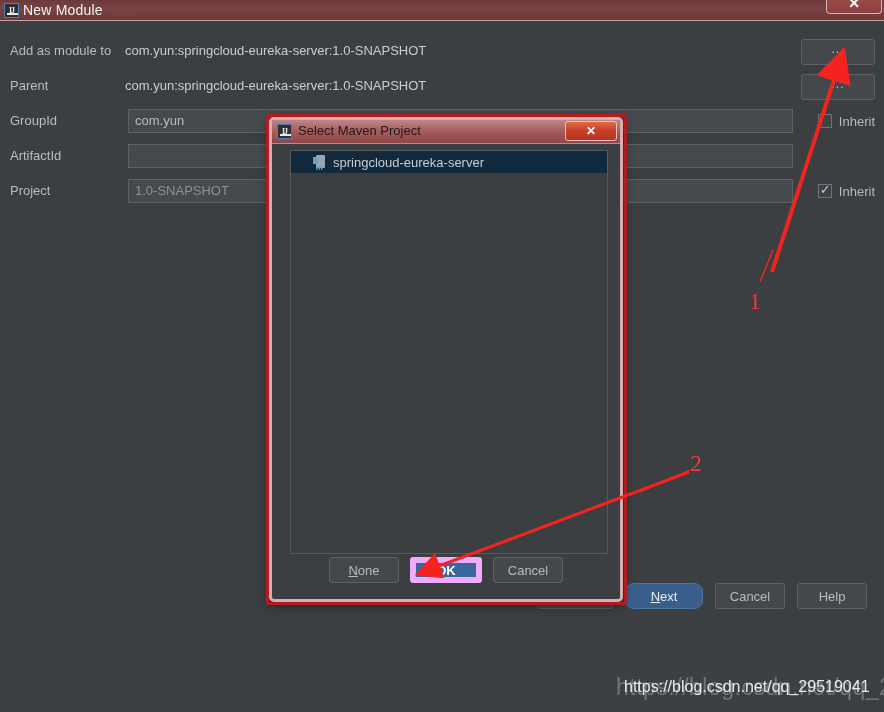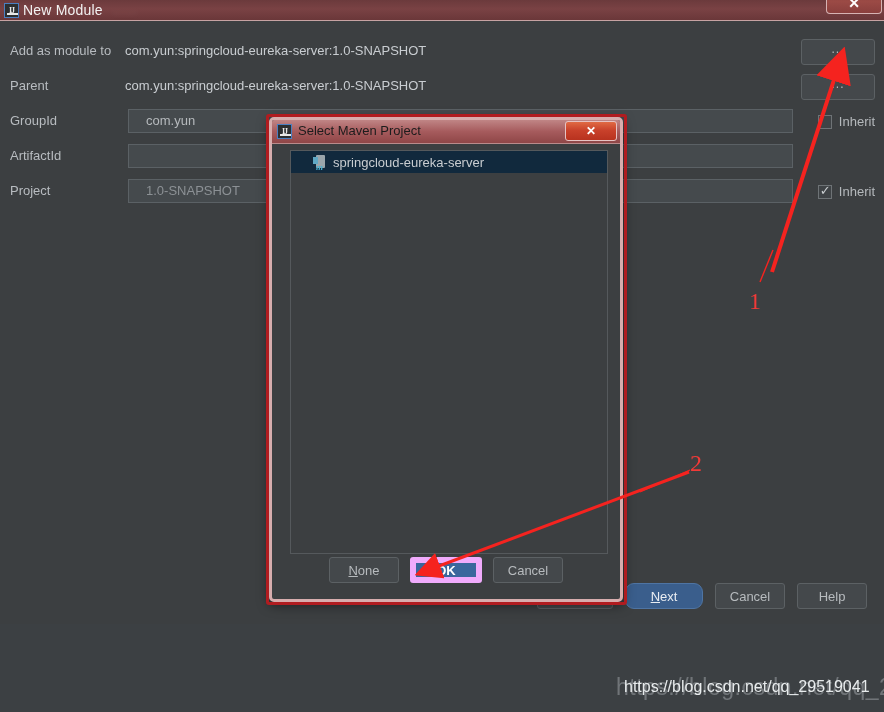--- a/index.html
+++ b/index.html
@@ -79,41 +79,41 @@
     position: absolute; left: 125px; top: 4px;
     font-size: 13px; color: #c9cdd1;
   }
   .finput {
     position: absolute; left: 128px;
     width: 665px; height: 24px;
     background: #454a4d;
     border: 1px solid #5b6165;
     color: #b6babd;
     font-size: 13px;
-    padding: 2px 17px;
+    padding: 2px 6px;
     line-height: 18px;
   }
   .finput.empty { color: #8c9195; }
 
   .dots-btn {
     position: absolute; right: 9px;
     width: 74px; height: 26px;
     background: #44484b;
     border: 1px solid #5c6164;
     border-radius: 3px;
     color: #b7bbbe;
     font-size: 12px;
     display: flex; align-items: center; justify-content: center;
     letter-spacing: 1px;
     padding-bottom: 6px;
   }
 
   .inherit-box {
     position: absolute; right: 9px;
-    display: flex; align-items: flex-end; gap: 7px;
+    display: flex; align-items: flex-start; gap: 7px;
   }
   .chk {
     width: 14px; height: 14px;
     background: #3f4346;
     border: 1px solid #6e7376;
     position: relative;
   }
   .chk.checked::after {
     content: "✓";
     position: absolute; left: 1px; top: -3px;

